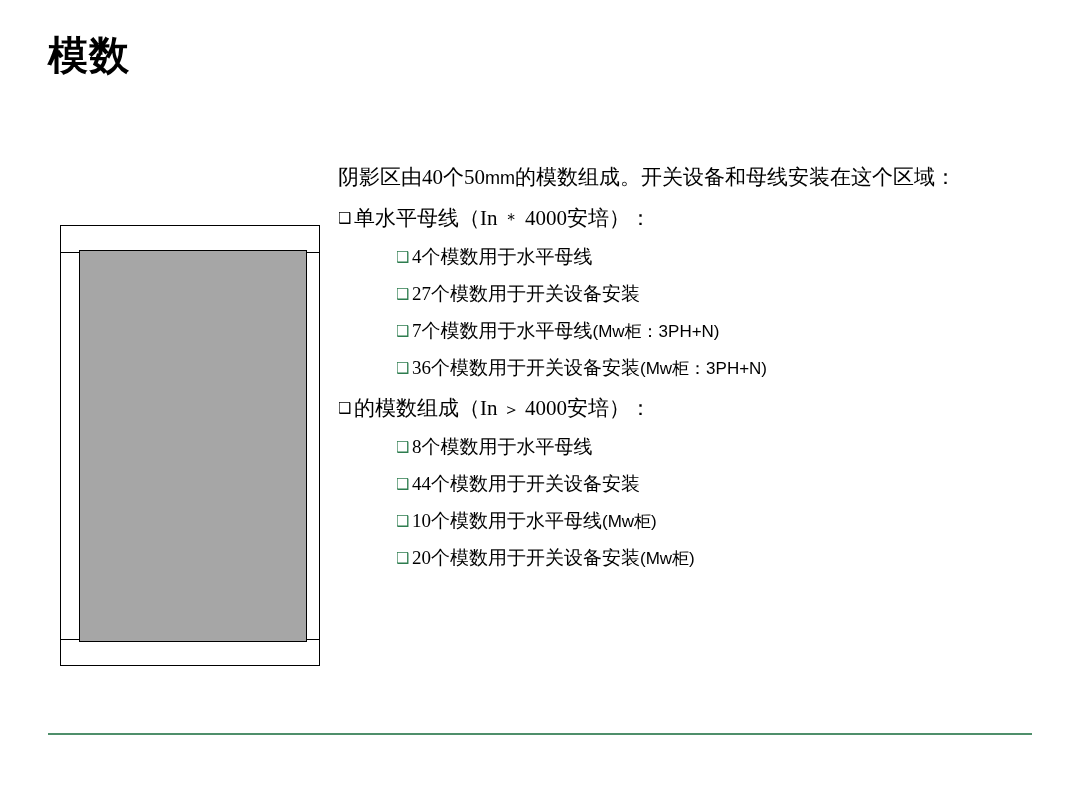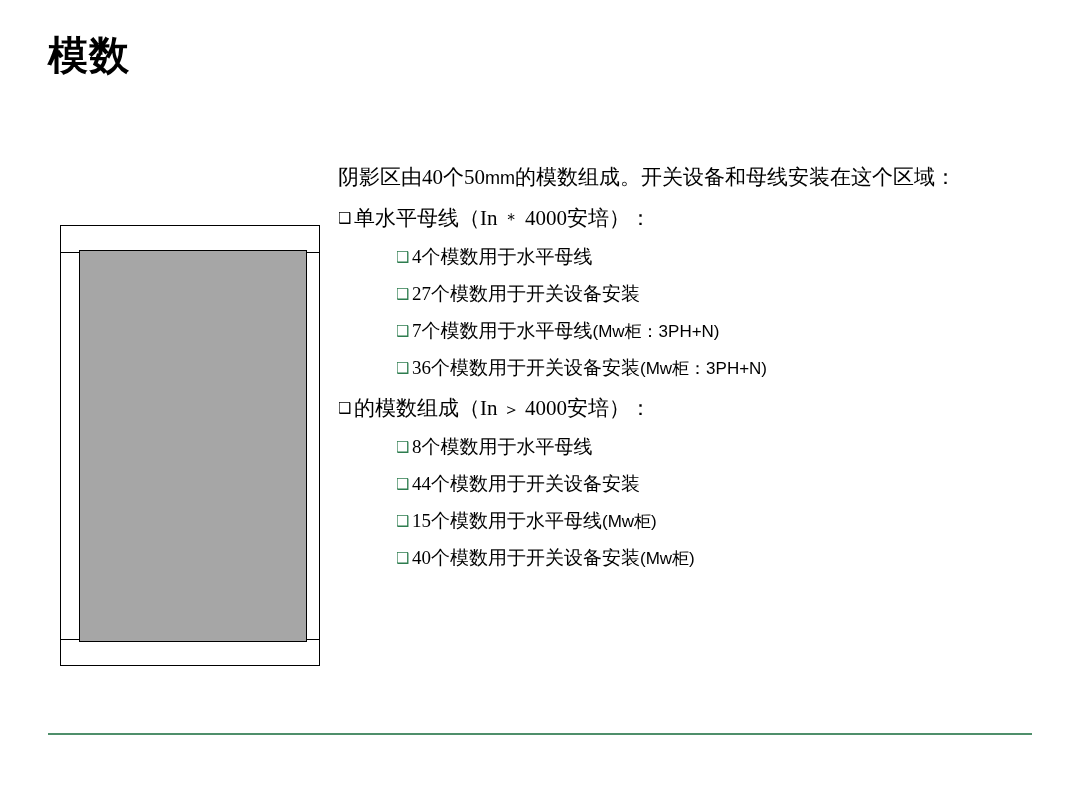--- a/index.html
+++ b/index.html
@@ -213,24 +213,24 @@
       <span class="txt"><span>8</span><span>个模数用于水平母线</span><span class="mono-ish"></span></span>
     </div>
 
     <div class="l2">
       <span class="bullet green">❑</span>
       <span class="txt"><span>44</span><span>个模数用于开关设备安装</span><span class="mono-ish"></span></span>
     </div>
 
     <div class="l2">
       <span class="bullet green">❑</span>
-      <span class="txt"><span>15</span><span>个模数用于水平母线</span><span class="mono-ish">(Mw柜)</span></span>
-    </div>
-
-    <div class="l2">
-      <span class="bullet green">❑</span>
-      <span class="txt"><span>40</span><span>个模数用于开关设备安装</span><span class="mono-ish">(Mw柜)</span></span>
+      <span class="txt"><span>10</span><span>个模数用于水平母线</span><span class="mono-ish">(Mw柜)</span></span>
+    </div>
+
+    <div class="l2">
+      <span class="bullet green">❑</span>
+      <span class="txt"><span>20</span><span>个模数用于开关设备安装</span><span class="mono-ish">(Mw柜)</span></span>
     </div>
 
   </div>
 
   <div class="footer-rule"></div>
 </div>
 
 </body></html>

